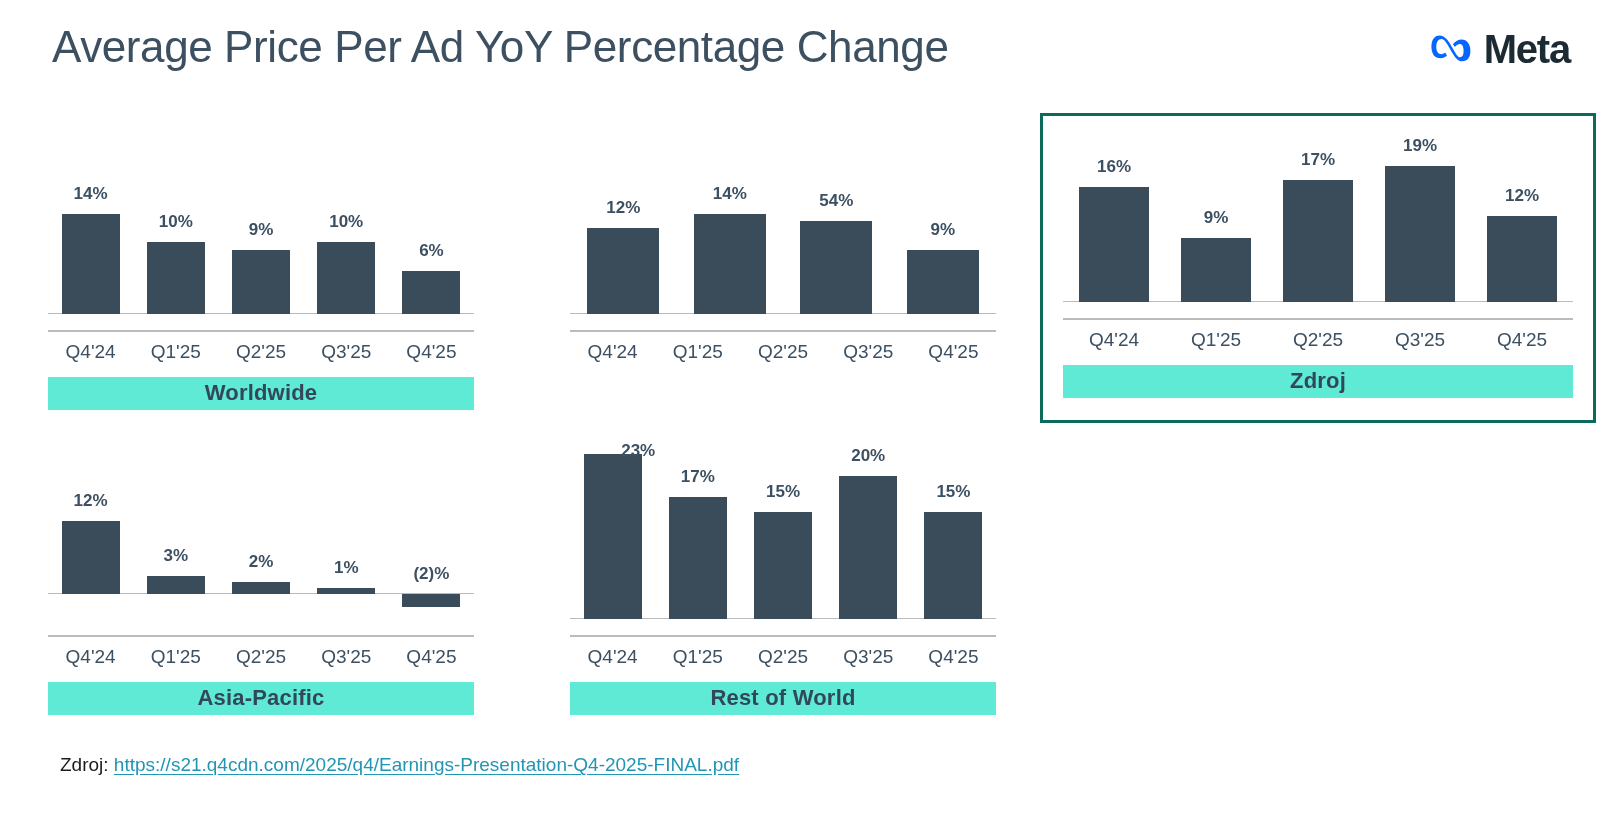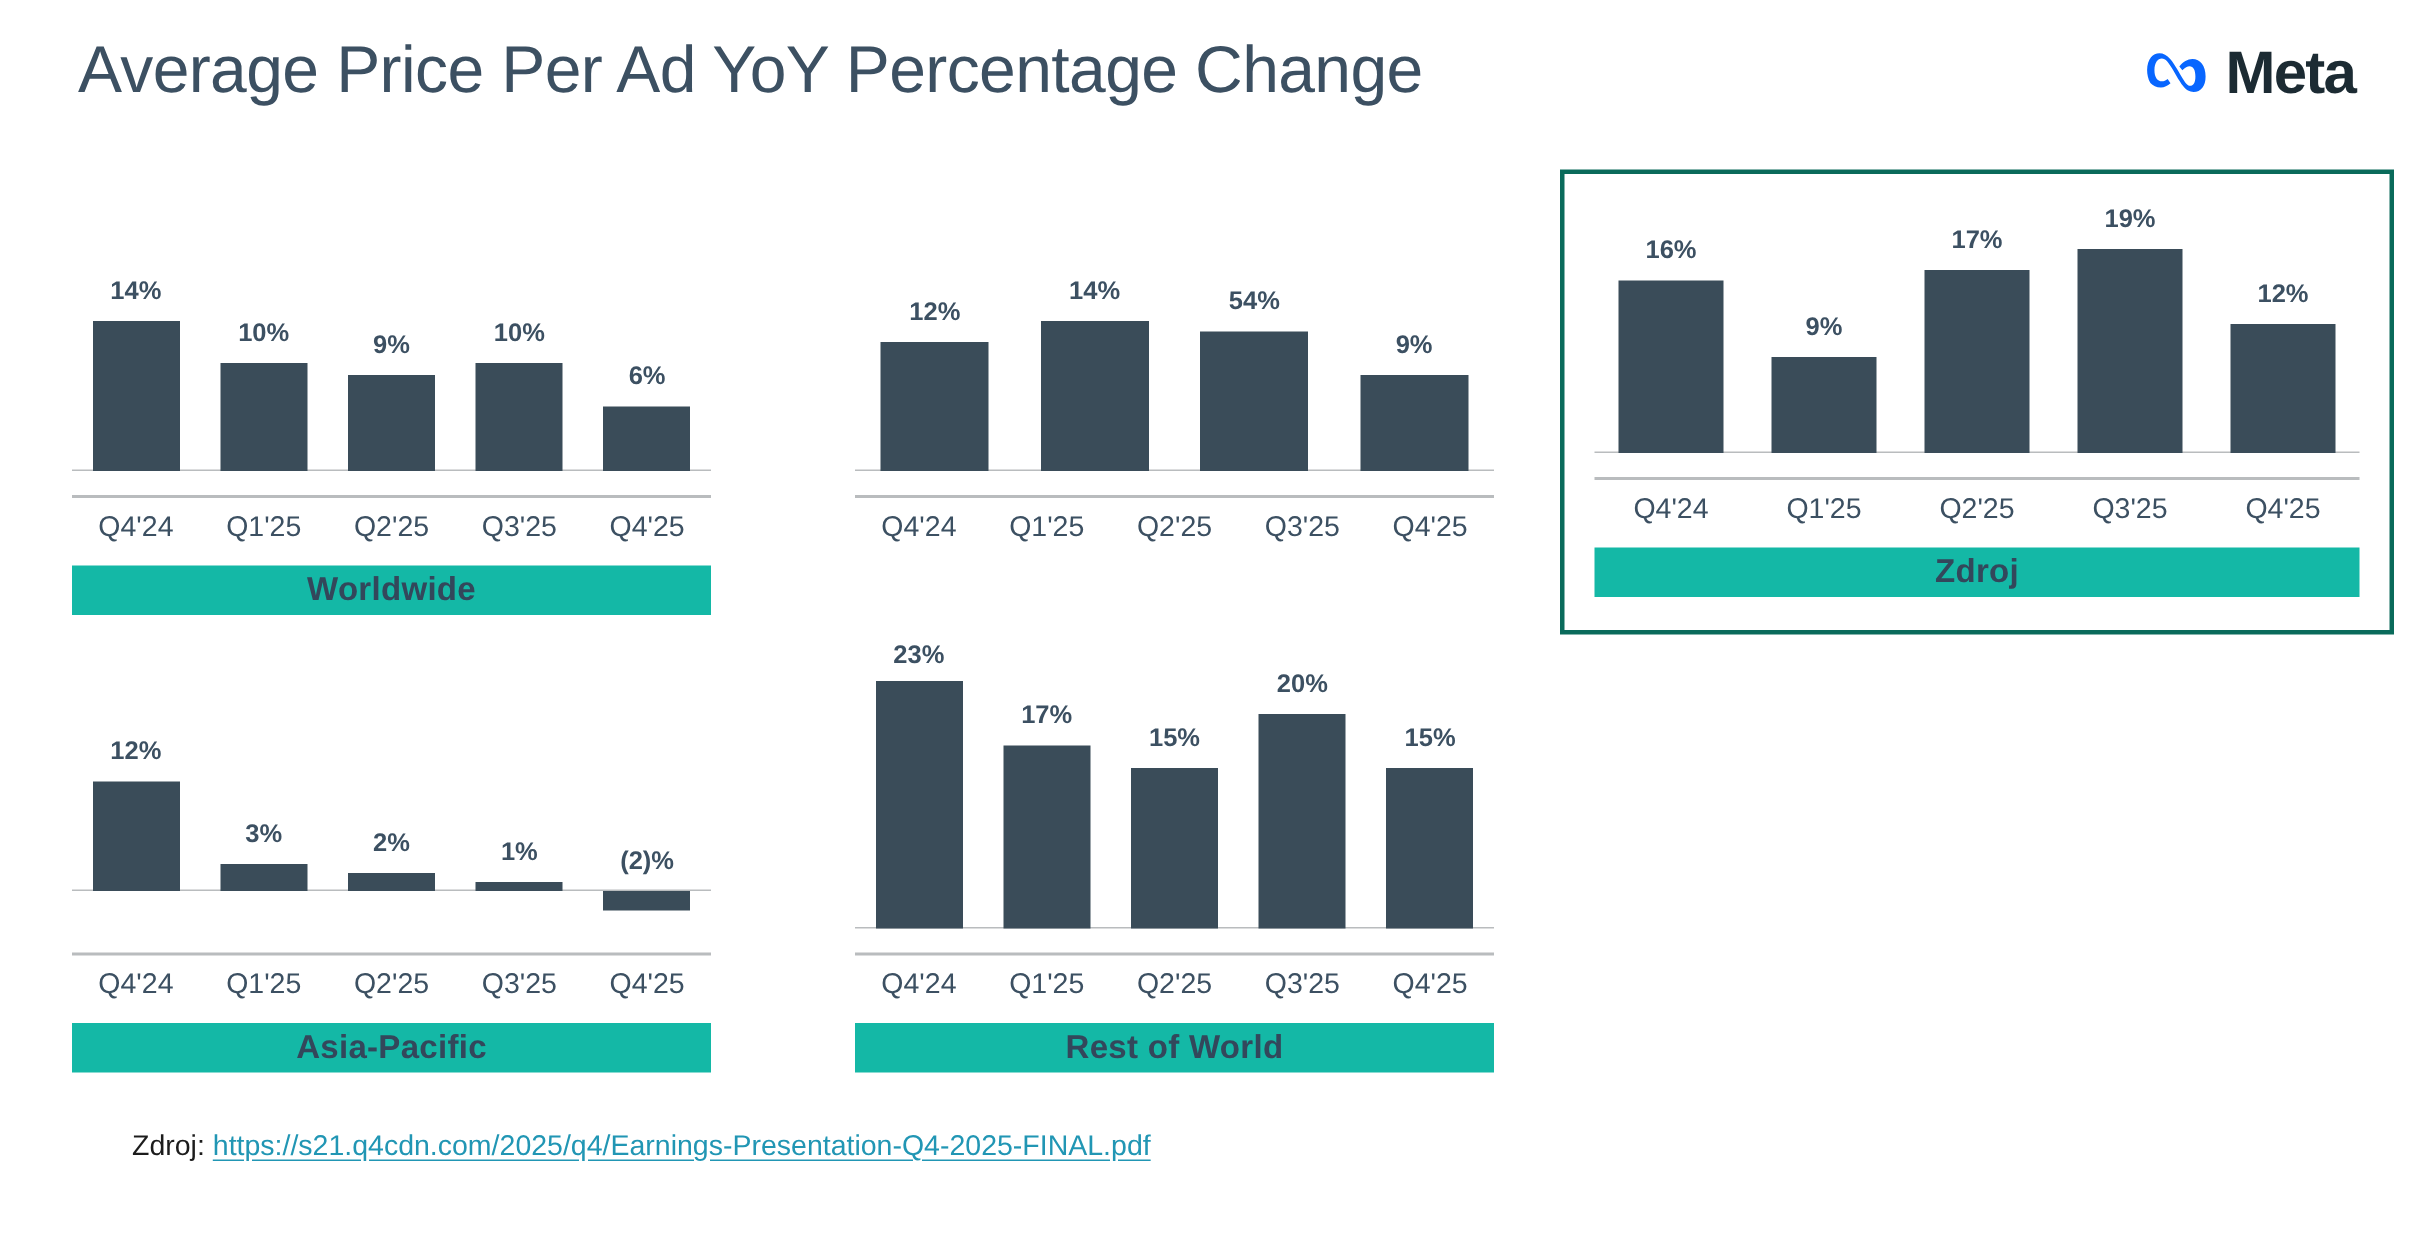--- a/index.html
+++ b/index.html
@@ -133,41 +133,40 @@
     flex: 1 1 0;
     text-align: center;
     font-size: 19px;
     color: #3C5062;
     white-space: nowrap;
   }
 
   .region-band {
     margin-top: 14px;
     height: 33px;
-    background: #14b8a6;
+    background: #5eead4;
     display: flex;
     align-items: center;
     justify-content: center;
   }
   .region-band .region-name {
     font-size: 22px;
     font-weight: 700;
     color: #33475B;
     letter-spacing: 0.2px;
   }
 
   
   .source {
     position: absolute;
     left: 60px;
     top: 754px;
     font-size: 19px;
     color: #1C1C1C;
     white-space: nowrap;
-    margin-left: 28px;
   }
   .source .src-label { color: #1C1C1C; }
   .source .src-link {
     color: #2196B4;
     text-decoration: underline;
     text-underline-offset: 3px;
     cursor: pointer;
   }
 </style>
 </head>
@@ -331,21 +330,21 @@
         <div class="region-band">
           <span class="region-name">Asia-Pacific</span>
         </div>
       </div>
       <div class="panel r1 c1">
         <div class="plot">
           <div class="zero-line" style="bottom: 0px;"></div>
           <div class="bars">
             <div class="bar-slot">
               <div class="bar" style="height: 164.833px; position: absolute; bottom: 0px; left: 16%; right: 16%; width: auto;"></div>
-              <div class="bar-value" style="bottom: 172px;">23%</div>
+              <div class="bar-value" style="bottom: 158px; text-align: right;">23%</div>
             </div>
             <div class="bar-slot">
               <div class="bar" style="height: 121.833px; position: absolute; bottom: 0px; left: 16%; right: 16%; width: auto;"></div>
               <div class="bar-value" style="bottom: 131.833px;">17%</div>
             </div>
             <div class="bar-slot">
               <div class="bar" style="height: 107.5px; position: absolute; bottom: 0px; left: 16%; right: 16%; width: auto;"></div>
               <div class="bar-value" style="bottom: 117.5px;">15%</div>
             </div>
             <div class="bar-slot">

